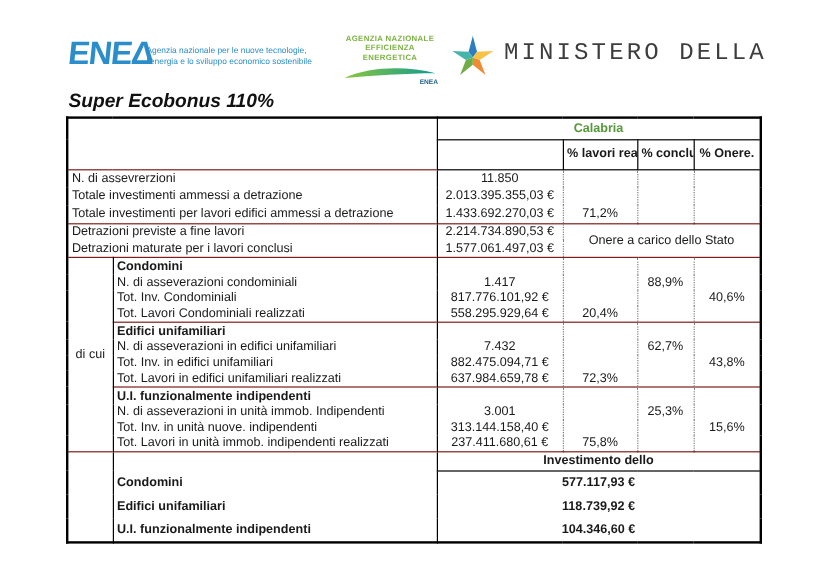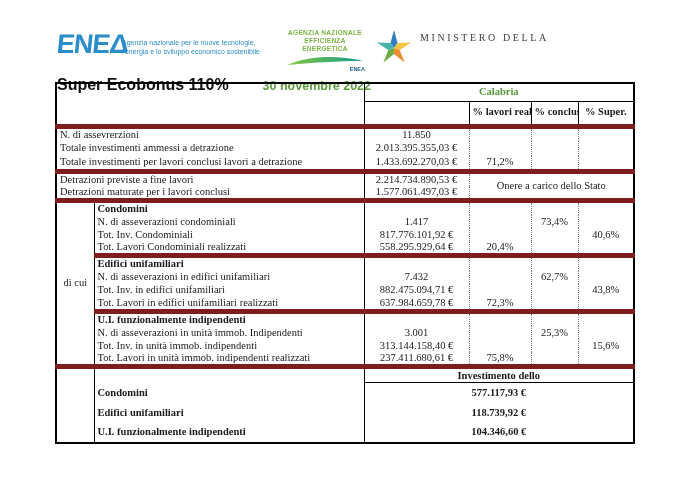--- a/index.html
+++ b/index.html
@@ -18,49 +18,49 @@
     position:absolute; left:122px; top:38px; width:152px;
     font-size:7px; line-height:1.3; color:#2b8dc9;
   }
   .agenzia-logo { position:absolute; left:281px; top:29px; width:88px; text-align:center; }
   .agenzia-text { font-size:6.5px; font-weight:bold; letter-spacing:.3px; color:#7db344; line-height:1.25; }
   .agenzia-wave { display:block; margin:1px auto 0 auto; }
   .agenzia-badge { display:block; text-align:right; font-size:5.5px; font-weight:bold; color:#1f5f8b; margin-top:-2px; padding-right:4px;}
   .mite-logo { position:absolute; left:374px; top:26px; }
   .mite-text {
     position:absolute; left:420px; top:31px;
-    font-family:Liberation Serif, serif; font-size:10px; letter-spacing:2.6px;
+    font-family:Liberation Mono, monospace; font-size:20px; letter-spacing:2.6px;
     color:#3d3d3d; line-height:1.35; white-space:nowrap;
   }
 
   
   .title-row { position:absolute; left:57px; top:76px; display:flex; align-items:baseline; gap:34px; }
-  .doc-title { font-size:16px; font-weight:bold; color:#111; }
+  .doc-title { font-size:16px; font-weight:bold; color:#111;font-style:italic; }
   .doc-date  { font-size:12.5px; font-weight:bold; color:#5d9c3f; }
 
   
-  .tbl-wrap { position:absolute; left:55px; top:82px;font-family:Liberation Serif, serif; }
+  .tbl-wrap { position:absolute; left:55px; top:97px; }
   table.main { border-collapse:collapse; table-layout:fixed; width:578px; border:2px solid #000; }
   table.main td {
     padding:0 3px; font-size:10.5px; line-height:1.15; vertical-align:middle;
     white-space:nowrap; overflow:hidden;
   }
   tr.hA { height:18px; } tr.hB { height:25px; } tr.h15 { height:15px; }
   tr.h14 { height:14px; } tr.h13 { height:13px; } tr.h16 { height:16px; } tr.h20 { height:20px; }
 
   td.region-cell {
     text-align:center; font-size:12.5px; font-weight:bold; color:#56993c;
     border-left:1px solid #000; border-bottom:1px solid #000;
   }
   td.spacer-head { border-right:1px solid #000; }
   td.colhead {
     text-align:center; font-weight:bold; font-size:10px; line-height:1.1;
     border:1px solid #000; white-space:normal;
   }
-  tr.top-solid > td { border-top:5px solid #7f1d1d; }
+  tr.top-solid > td { border-top:1px solid #7f1d1d; }
 
   td.lbl  { text-align:left; }
   td.val  { text-align:center; border-left:1px solid #000; }
   td.pct  { text-align:center; }
   td.d, td.e, td.f { border-left:1px dotted #7f7f7f;margin-top:17px; }
   td.sect { font-weight:bold; }
   td.dicui { text-align:center; font-size:11px; border-right:1px solid #000; }
   td.note  { text-align:center; font-size:10.5px; border-left:1px dotted #7f7f7f; white-space:normal; }
 
   td.spacer-bottom { border-right:1px solid #000; }
@@ -105,21 +105,20 @@
     <polygon points="30.6,36.6 20,28 20,22 25.7,23.9" fill="#ef8b33"></polygon>
     <polygon points="9.4,36.6 14.3,23.9 20,22 20,28" fill="#71ad47"></polygon>
     <polygon points="2.9,16.4 16.5,17.1 20,22 14.3,23.9" fill="#45b5aa"></polygon>
   </svg>
   <div class="mite-text">
     <div>MINISTERO DELLA</div>
   </div>
 
   <div class="title-row">
     <span class="doc-title">Super Ecobonus 110%</span>
-    <span class="doc-date">30 novembre 2022</span>
   </div>
 
   <div class="tbl-wrap">
     <table class="main">
       <colgroup>
         <col style="width:38px">
           <col style="width:270px">
           <col style="width:105px">
         <col style="width:62px">
           <col style="width:47px">
@@ -128,39 +127,39 @@
 
       <tbody>
           <tr class="hA">
         <td class="spacer-head" colspan="2" rowspan="2"></td>
         <td class="region-cell" colspan="4">Calabria</td>
       </tr>
       <tr class="hB">
         <td class="colhead"></td>
         <td class="colhead">% lavori realizzati</td>
         <td class="colhead">% conclusi</td>
-        <td class="colhead">% Super.</td>
+        <td class="colhead">% Onere.</td>
       </tr>
 
       <tr class="h15 top-solid">
         <td class="lbl" colspan="2">N. di assevrerzioni</td>
         <td class="val">11.850</td>
         <td class="pct d"></td>
         <td class="pct e"></td>
         <td class="pct f"></td>
       </tr>
       <tr class="h15">
         <td class="lbl" colspan="2">Totale investimenti ammessi a detrazione</td>
         <td class="val">2.013.395.355,03 €</td>
         <td class="pct d"></td>
         <td class="pct e"></td>
         <td class="pct f"></td>
       </tr>
       <tr class="h15">
-        <td class="lbl" colspan="2">Totale investimenti per lavori conclusi lavori a detrazione</td>
+        <td class="lbl" colspan="2">Totale investimenti per lavori edifici ammessi a detrazione</td>
         <td class="val">1.433.692.270,03 €</td>
         <td class="pct d">71,2%</td>
         <td class="pct e"></td>
         <td class="pct f"></td>
       </tr>
 
       <tr class="h14 top-solid">
         <td class="lbl" colspan="2">Detrazioni previste a fine lavori</td>
         <td class="val">2.214.734.890,53 €</td>
         <td class="note" colspan="3" rowspan="2">Onere a carico dello Stato</td>
@@ -175,21 +174,21 @@
         <td class="sect">Condomini</td>
         <td class="val"></td>
         <td class="pct d"></td>
         <td class="pct e"></td>
         <td class="pct f"></td>
       </tr>
       <tr class="h13">
         <td class="lbl">N. di asseverazioni condominiali</td>
         <td class="val">1.417</td>
         <td class="pct d"></td>
-        <td class="pct e">73,4%</td>
+        <td class="pct e">88,9%</td>
         <td class="pct f"></td>
       </tr>
       <tr class="h13">
         <td class="lbl">Tot. Inv. Condominiali</td>
         <td class="val">817.776.101,92 €</td>
         <td class="pct d"></td>
         <td class="pct e"></td>
         <td class="pct f">40,6%</td>
       </tr>
       <tr class="h13">
@@ -237,21 +236,21 @@
         <td class="pct f"></td>
       </tr>
       <tr class="h13">
         <td class="lbl">N. di asseverazioni in unità immob. Indipendenti</td>
         <td class="val">3.001</td>
         <td class="pct d"></td>
         <td class="pct e">25,3%</td>
         <td class="pct f"></td>
       </tr>
       <tr class="h13">
-        <td class="lbl">Tot. Inv. in unità immob. indipendenti</td>
+        <td class="lbl">Tot. Inv. in unità nuove. indipendenti</td>
         <td class="val">313.144.158,40 €</td>
         <td class="pct d"></td>
         <td class="pct e"></td>
         <td class="pct f">15,6%</td>
       </tr>
       <tr class="h13">
         <td class="lbl">Tot. Lavori in unità immob. indipendenti realizzati</td>
         <td class="val">237.411.680,61 €</td>
         <td class="pct d">75,8%</td>
         <td class="pct e"></td>

